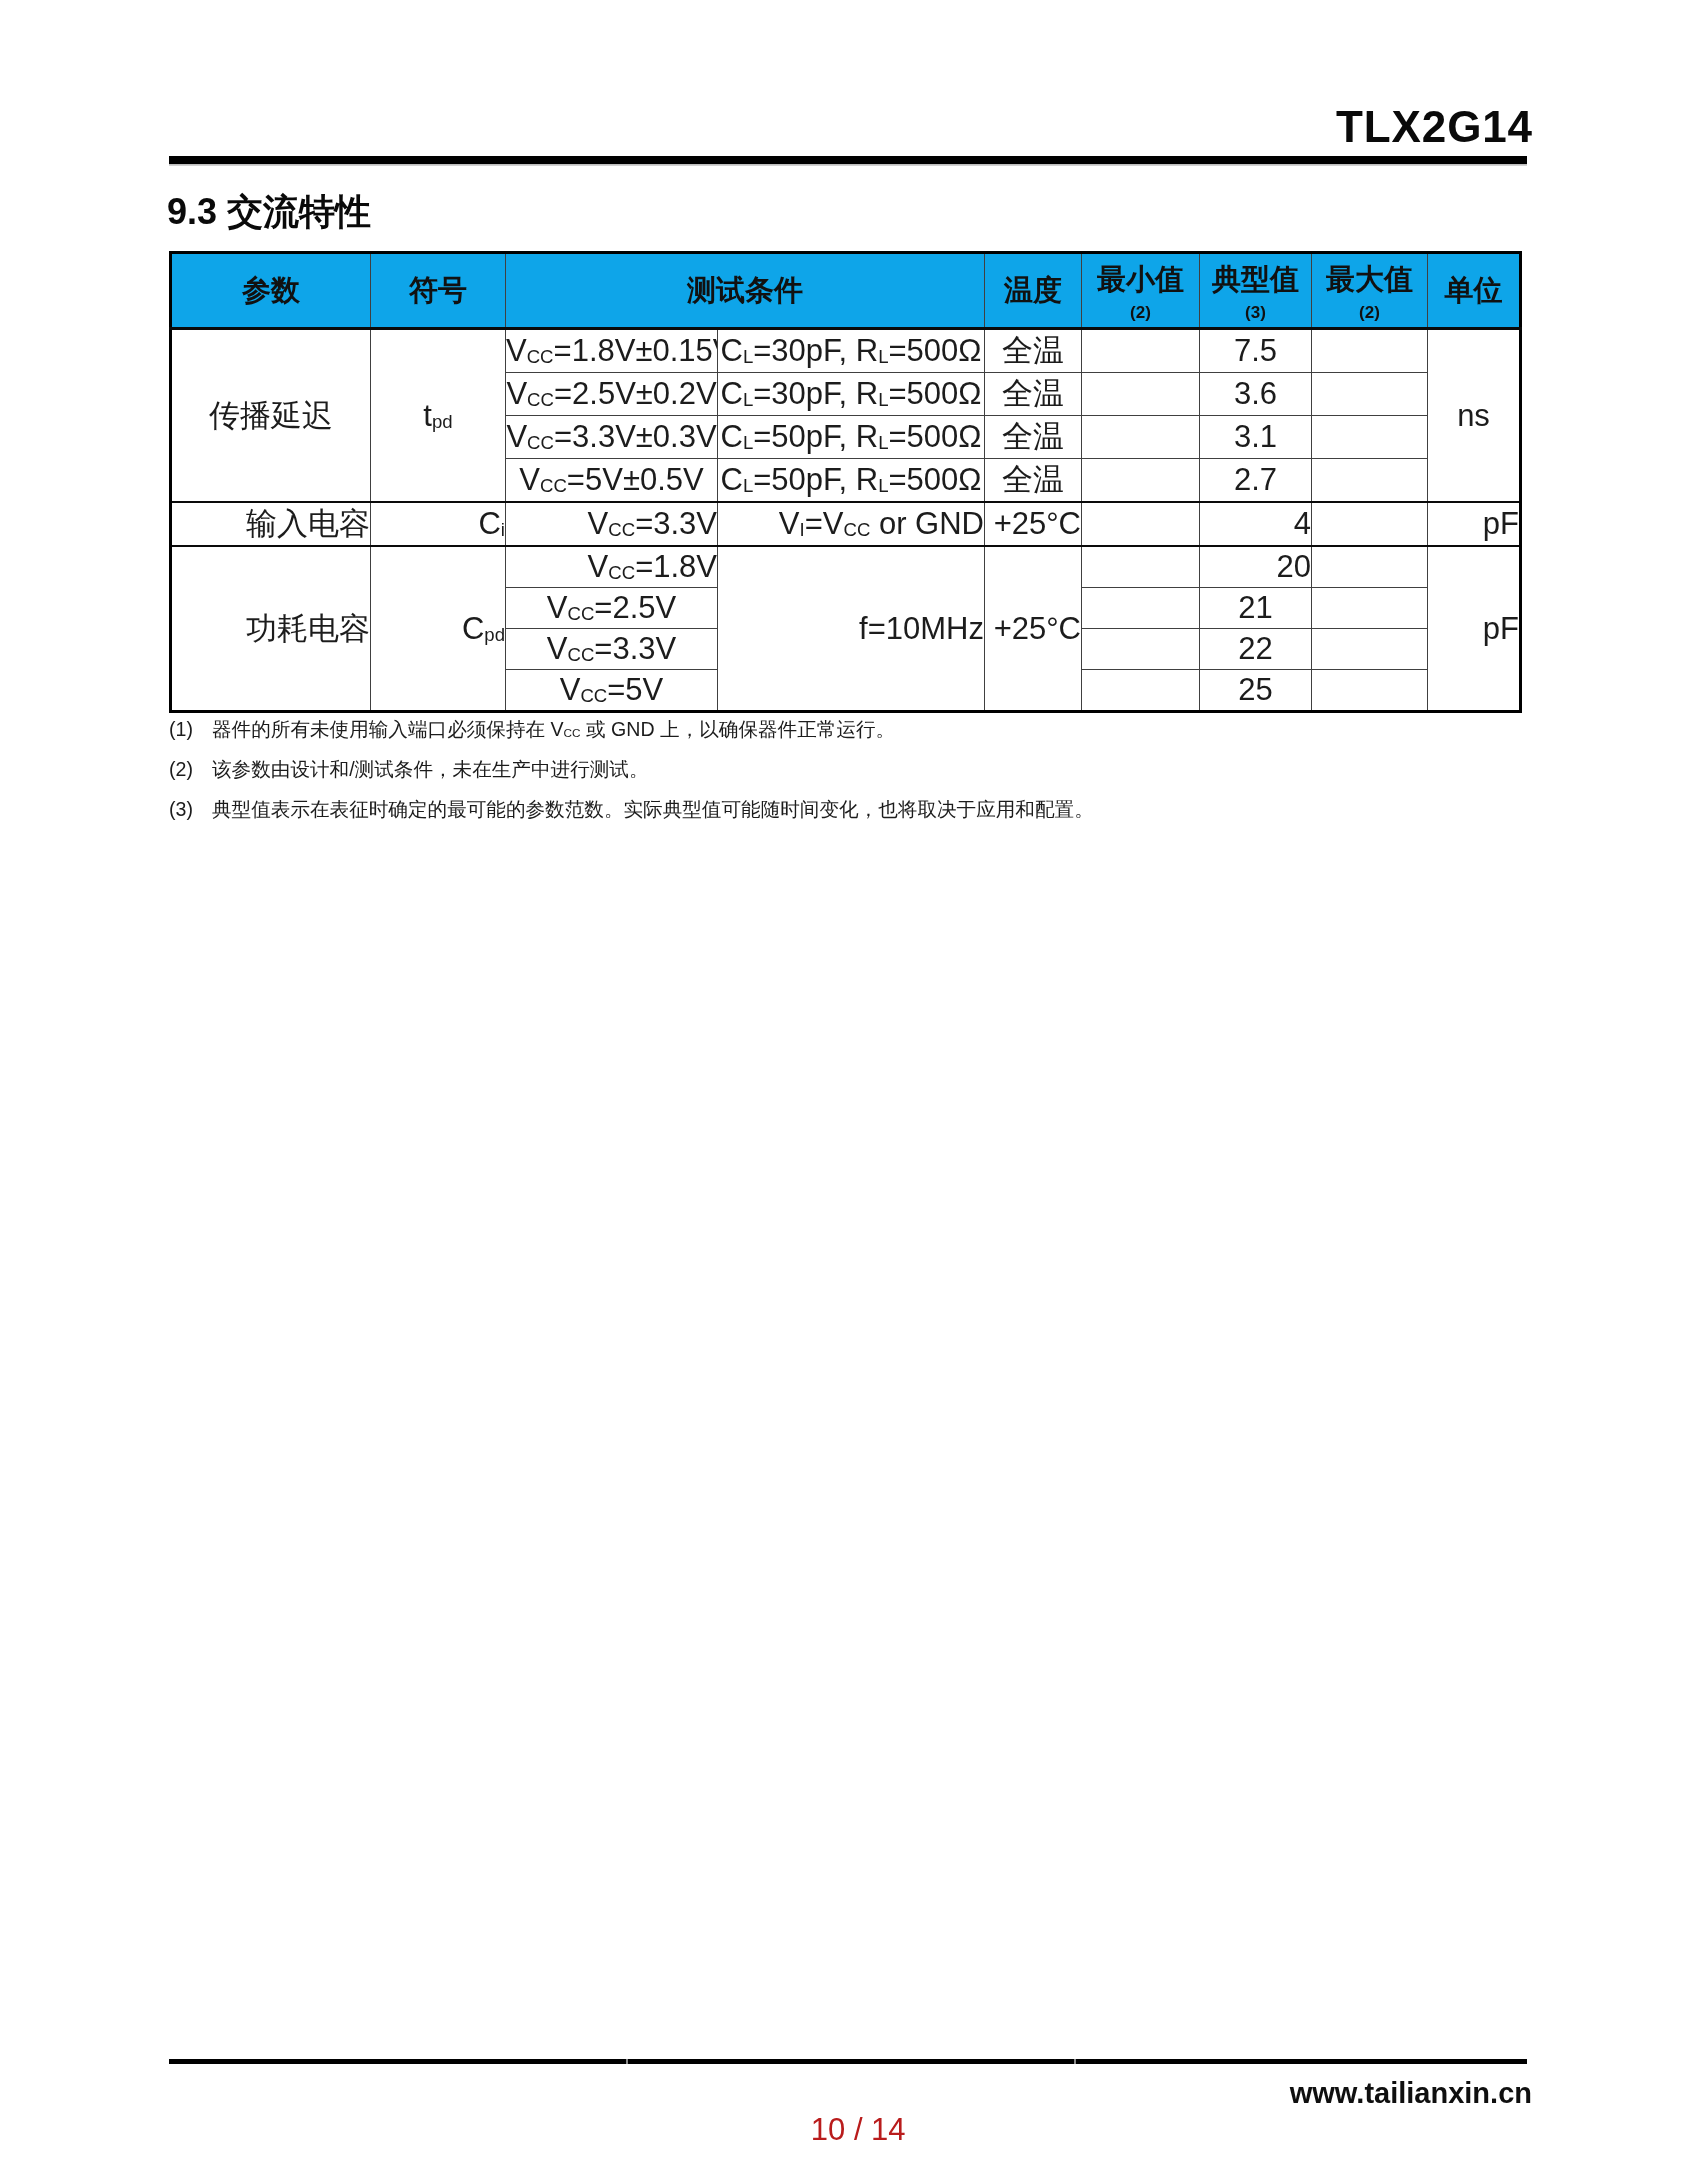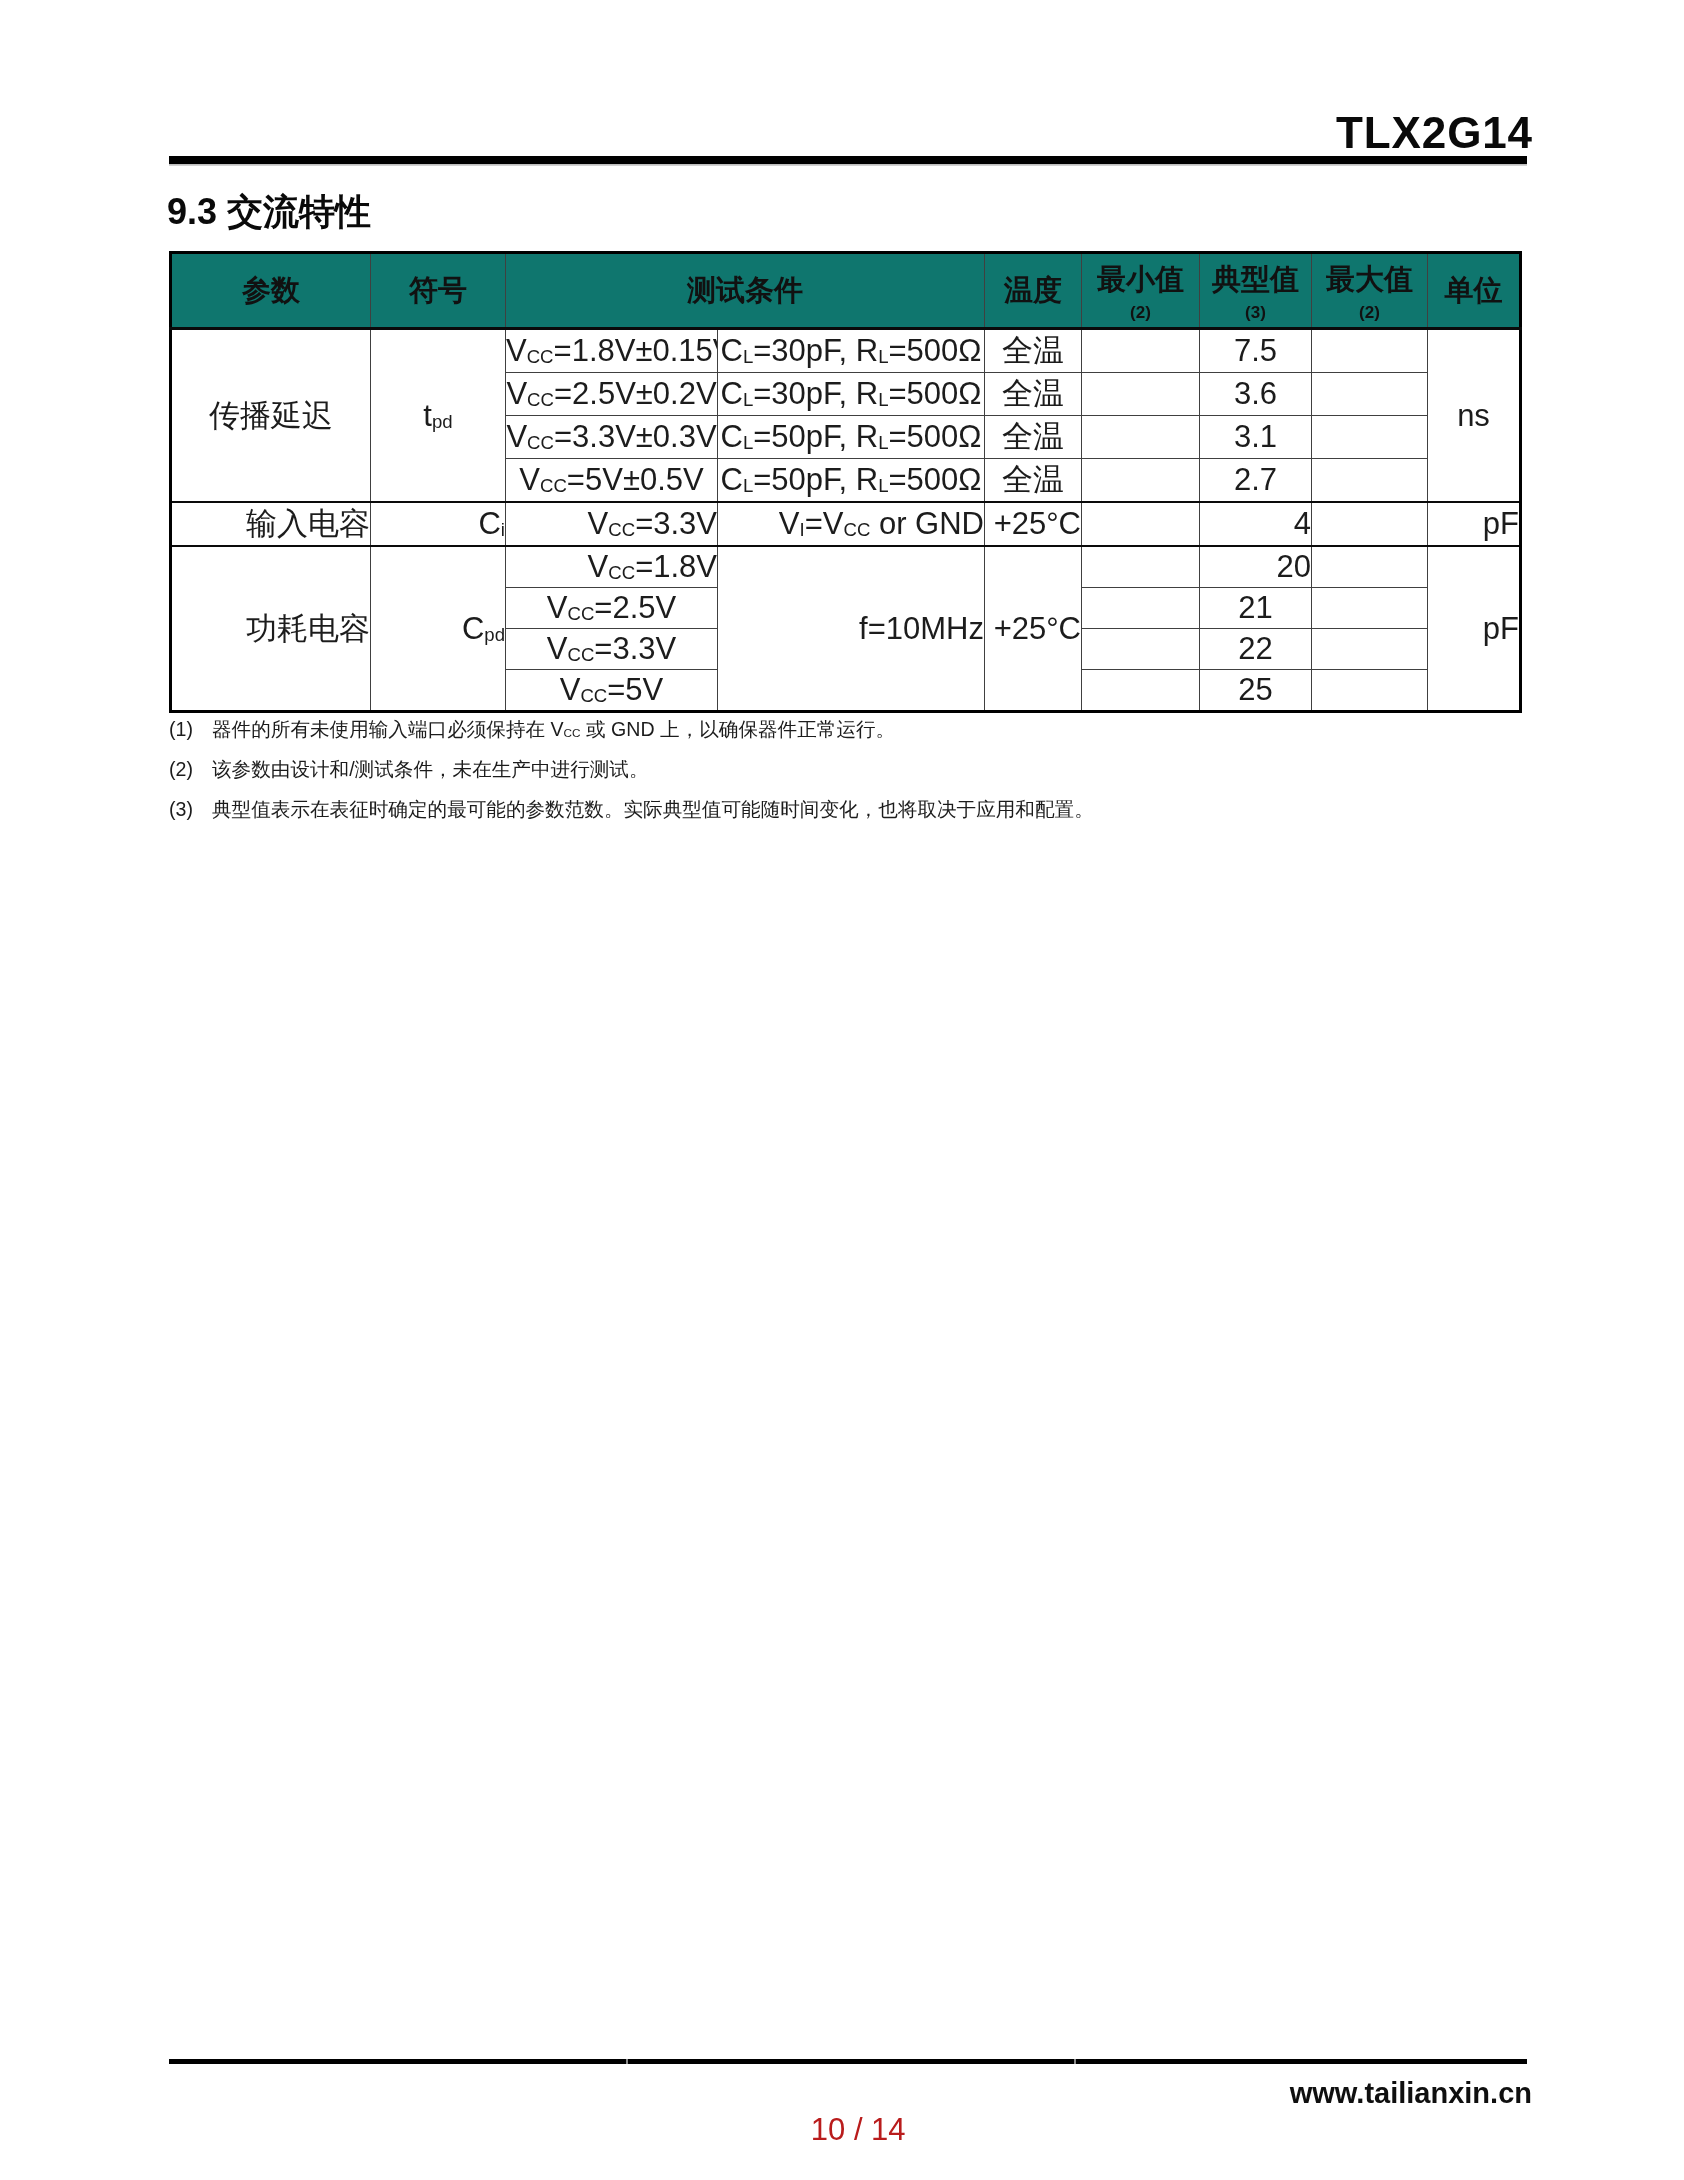--- a/index.html
+++ b/index.html
@@ -1,29 +1,29 @@
 <!DOCTYPE html>
 <html style="font-size:13.6px"><head>
 <meta charset="utf-8">
 <style>
   html,body{margin:0;padding:0;background:#ffffff;}
   .page{position:relative;width:1685px;height:2181px;background:#ffffff;overflow:hidden;
         font-family:"Liberation Sans","DejaVu Sans",sans-serif;color:#161616;}
 
-  .doc-title{position:absolute;top:111px;right:152px;font-size:44px;font-weight:bold;
+  .doc-title{position:absolute;top:105px;right:152px;font-size:44px;font-weight:bold;
              line-height:1;letter-spacing:0.9px;color:#0a0a0a;}
   .header-rule{position:absolute;left:169px;top:156px;width:1358px;height:7.7px;background:#000;
                box-shadow:0 1.7px 0 rgba(0,0,0,0.25);}
   .section-title{position:absolute;left:167px;top:188px;margin:0;font-size:36px;font-weight:bold;color:#0a0a0a;}
 
   table.spec{position:absolute;left:169px;top:251px;width:1350px;border-collapse:collapse;
              table-layout:fixed;border:3.4px solid #000;}
   .spec th,.spec td{border:1.7px solid #404040;padding:0;text-align:center;vertical-align:middle;
                     font-size:31px;color:#1c1c1c;overflow:hidden;}
-  .spec thead th{background:#0f766e;height:73px;font-weight:bold;font-size:29px;
+  .spec thead th{background:#0ea5e9;height:73px;font-weight:bold;font-size:29px;
                  border-bottom:3.4px solid #0a0a0a;color:#111;}
   .spec tbody td{height:40px;}
   .hdr-note{display:block;font-size:17px;font-weight:bold;line-height:1;margin-top:4.3px;}
   .cond{text-align:left;padding-left:12px;}
   .sec-top td{border-top:2.6px solid #0a0a0a;text-align:right;}
   sub{font-size:0.60em;line-height:0;vertical-align:-0.12em;letter-spacing:0;}
 
   .footnotes{position:absolute;left:169px;top:717px;width:1358px;font-size:19.6px;color:#1c1c1c;}
   .fn{display:flex;align-items:flex-start;line-height:25.6px;margin-bottom:14.5px;}
   .fn-num{flex:none;width:43px;}

